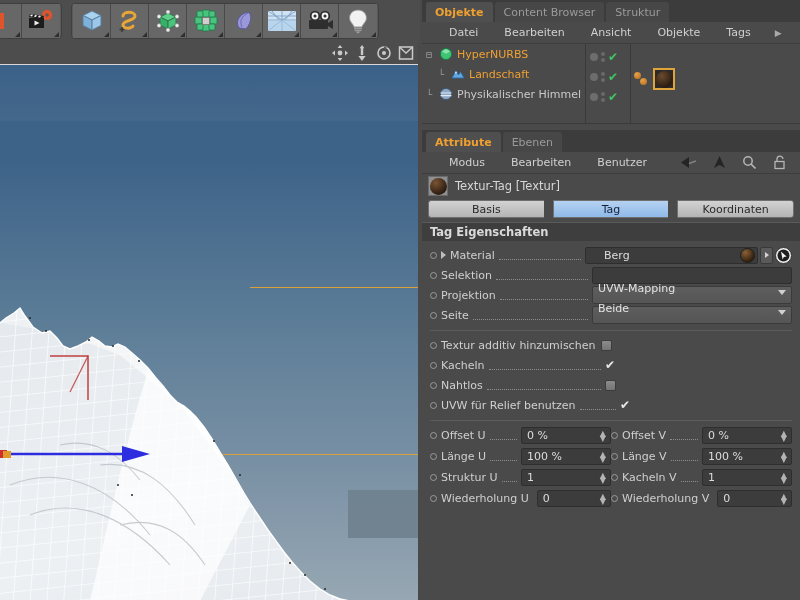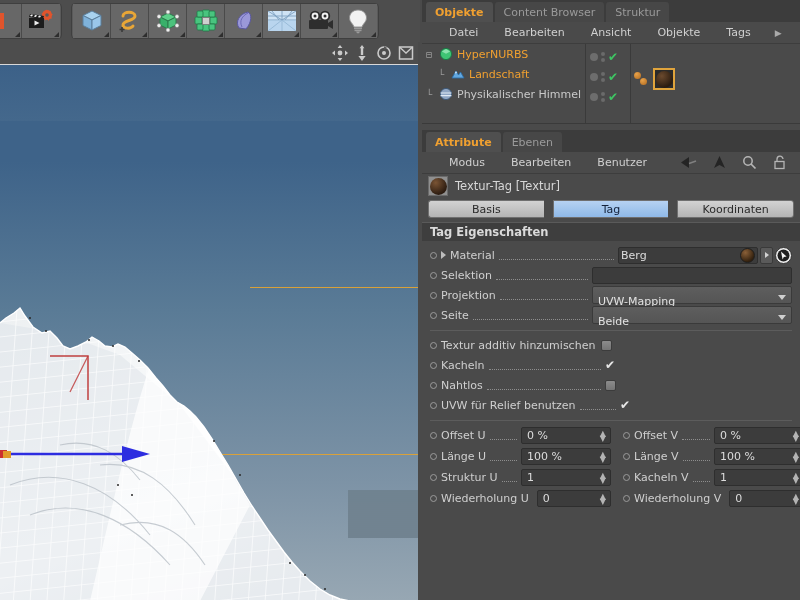--- a/index.html
+++ b/index.html
@@ -201,34 +201,34 @@
     border-radius: 2px;
     display: flex; align-items: center;
     padding-left: 5px;
     font-size: 11px; color: #dcdcdc;
   }
   .field.w-sel  { width: 200px; }
   .dd {
     width: 200px; height: 17px;
     background: linear-gradient(#5e5e5e, #555);
     border: 1px solid #3a3a3a; border-radius: 2px;
-    display: flex; align-items: flex-start; padding: 8px 5px;
+    display: flex; align-items: flex-end; padding: 8px 5px;
     font-size: 11px; color: #e2e2e2;
   }
   .dd .caret {
     margin-left: auto;
     width: 0; height: 0;
     border-left: 4px solid transparent; border-right: 4px solid transparent;
     border-top: 5px solid #cfcfcf;
   }
   .mat-wrap { display: flex; align-items: center; gap: 2px; }
   .mat-field {
-    width: 140px; height: 17px; background: #3c3c3c;
+    width: 173px; height: 17px; background: #3c3c3c;
     border: 1px solid #2e2e2e; border-radius: 2px;
-    display: flex; align-items: center; padding-left: 2px;
+    display: flex; align-items: center; padding-left: 18px;
     font-size: 11px; color: #dcdcdc;
   }
   .mat-ball {
     width: 15px; height: 15px; border-radius: 50%; margin-left: auto; margin-right: 2px;
     background: radial-gradient(circle at 34% 28%, #8a6038, #33210f 72%);
     border: 1px solid #1e1e1e;
   }
   .mat-arrow {
     width: 13px; height: 17px; background: #5a5a5a;
     border: 1px solid #3a3a3a; border-radius: 2px;
@@ -251,21 +251,21 @@
     border: 1px solid #3c3c3c;
     flex: none;
   }
   .checkbox.on {
     background: transparent; border: none;
     color: #e8e8e8; font-size: 12px; font-weight: bold;
     line-height: 11px; text-align: center;
   }
   .divider { height: 1px; background: #5c5c5c; margin: 5px 0 4px 0; }
 
-  .grid2 { display: flex; gap: 12px; }
+  .grid2 { display: flex; }
   .gcol { width: 50%; }
   .gcol .prow { height: 21px; }
   .num {
     width: 90px; height: 17px;
     background: #3c3c3c; border: 1px solid #2e2e2e; border-radius: 2px;
     display: flex; align-items: center; padding: 0 4px 0 5px;
     font-size: 11px; color: #dcdcdc;
   }
   .spin { margin-left: auto; display: flex; flex-direction: column; line-height: 5px; color: #b4b4b4; font-size: 8px; }
 </style>

